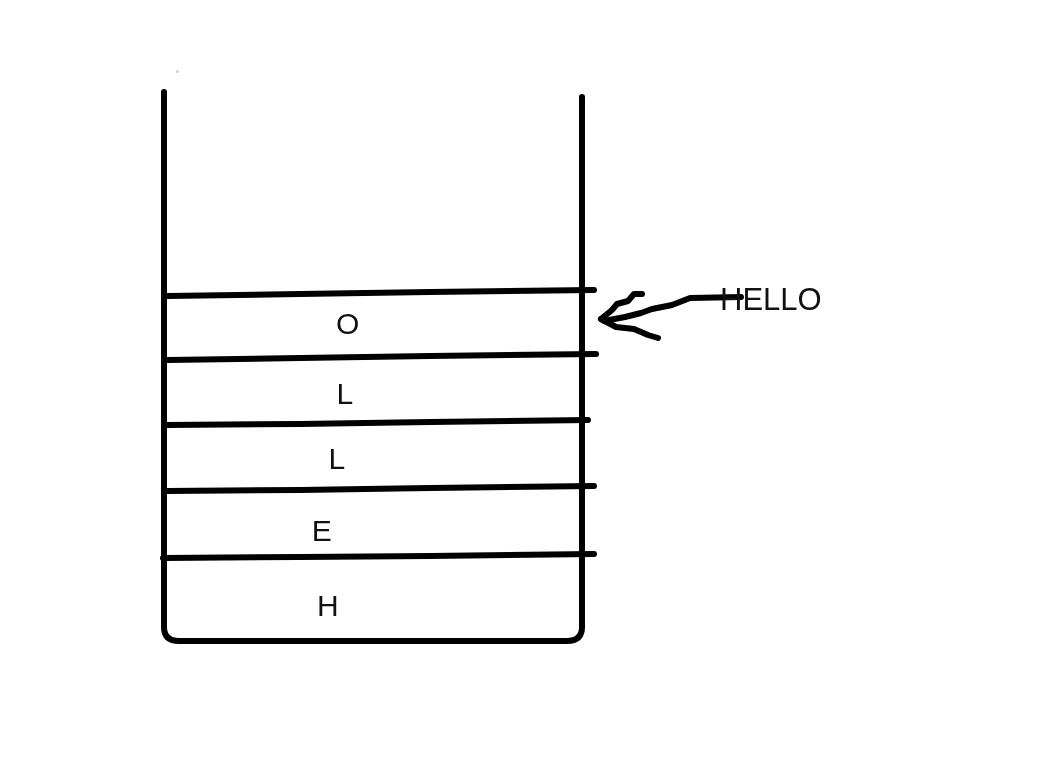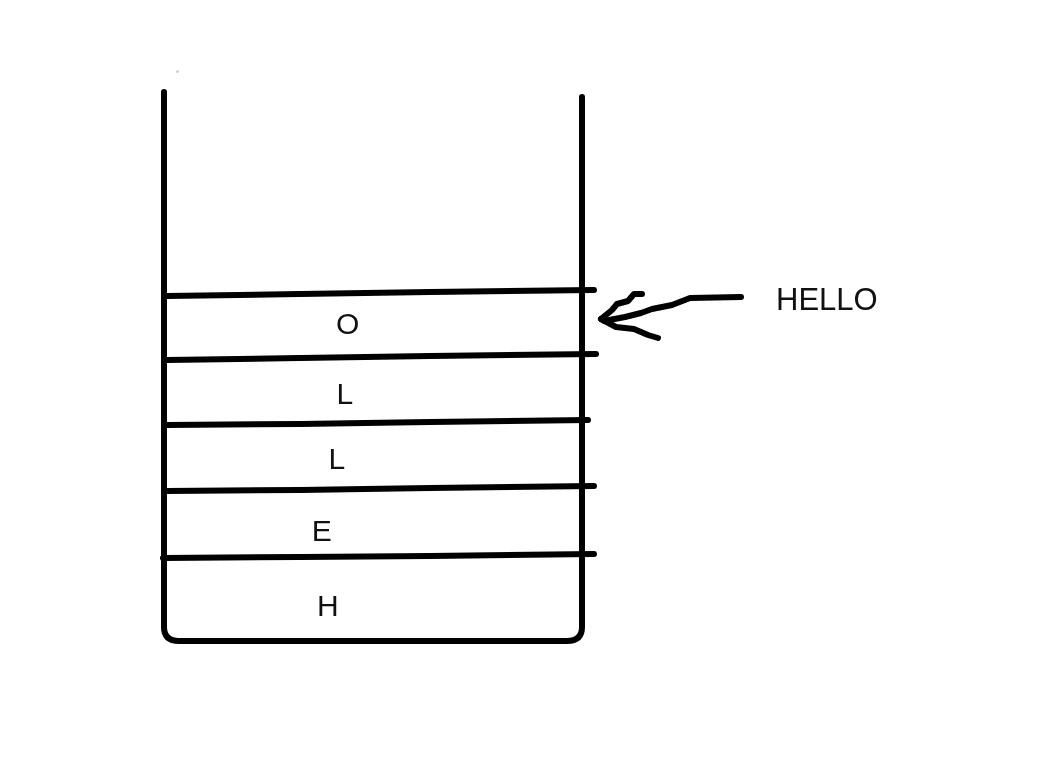--- a/index.html
+++ b/index.html
@@ -83,17 +83,17 @@
       <path d="M 604 321 L 625 317 L 641 313 L 652 309 L 672 305 L 690 298 L 741 297" fill="none" stroke="#000000" stroke-width="6" stroke-linecap="round" stroke-linejoin="round"></path>
     </g>
   </svg>
 
   <div class="cell-letter" style="left:348px; top:324px;">O</div>
   <div class="cell-letter" style="left:345px; top:394px;">L</div>
   <div class="cell-letter" style="left:337px; top:459px;">L</div>
   <div class="cell-letter" style="left:322px; top:531px;">E</div>
   <div class="cell-letter" style="left:328px; top:606px;">H</div>
 
-  <div class="annotation-label" style="left:776px; top:284px;">HELLO</div>
+  <div class="annotation-label" style="left:720px; top:284px;">HELLO</div>
 
   <div class="speck" style="left:176px; top:70px;"></div>
 
 </div>
 
 </body></html>

